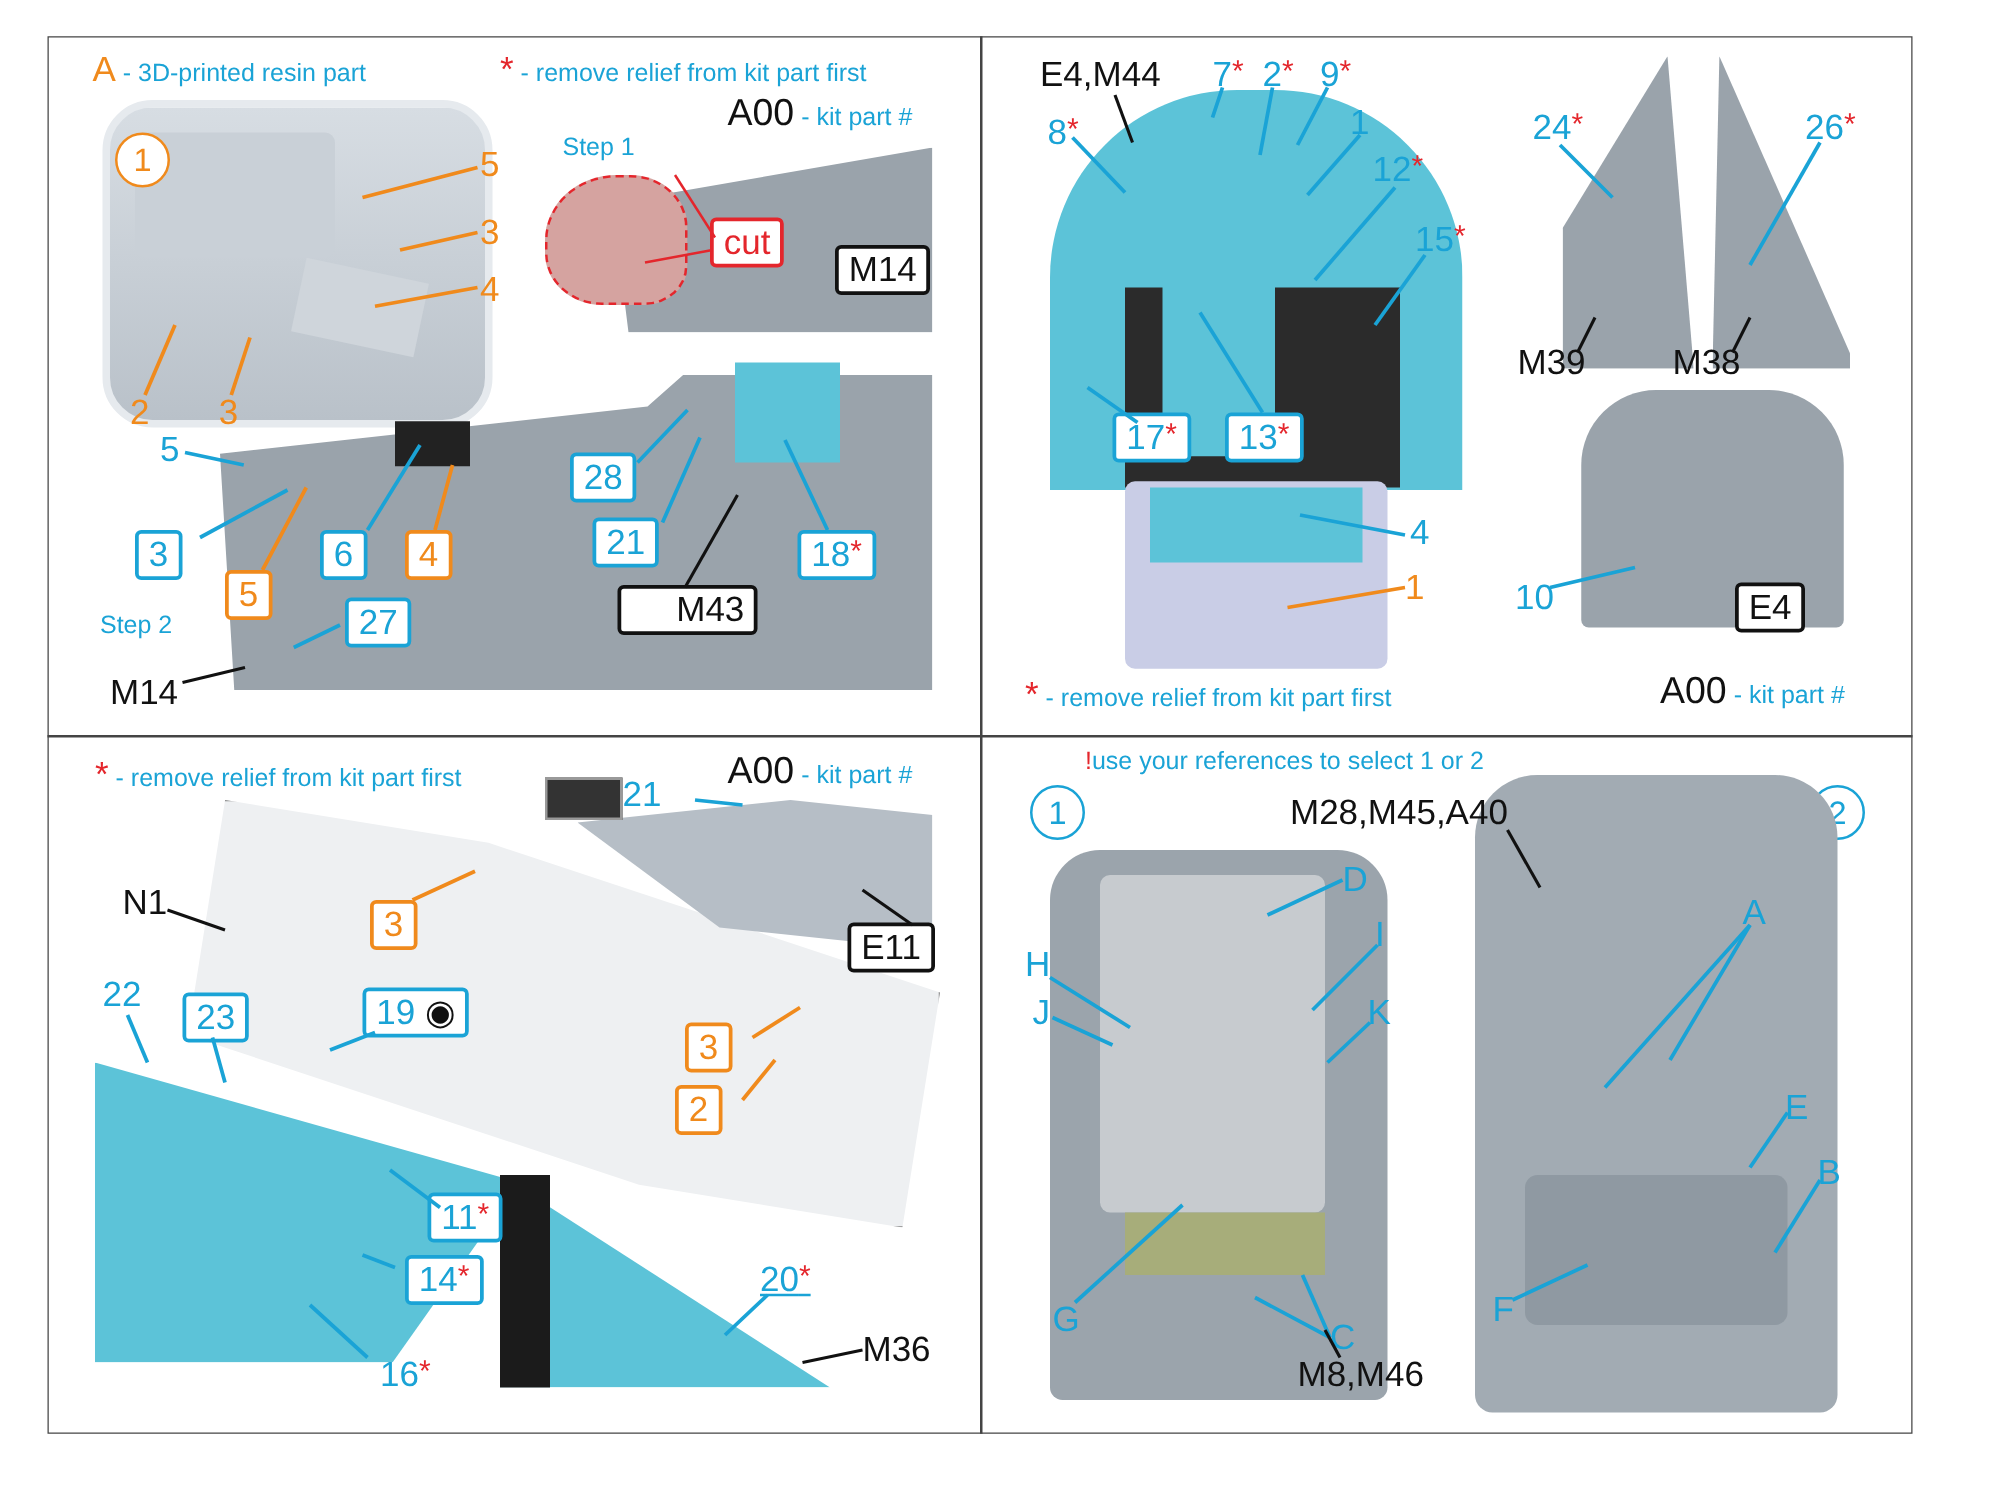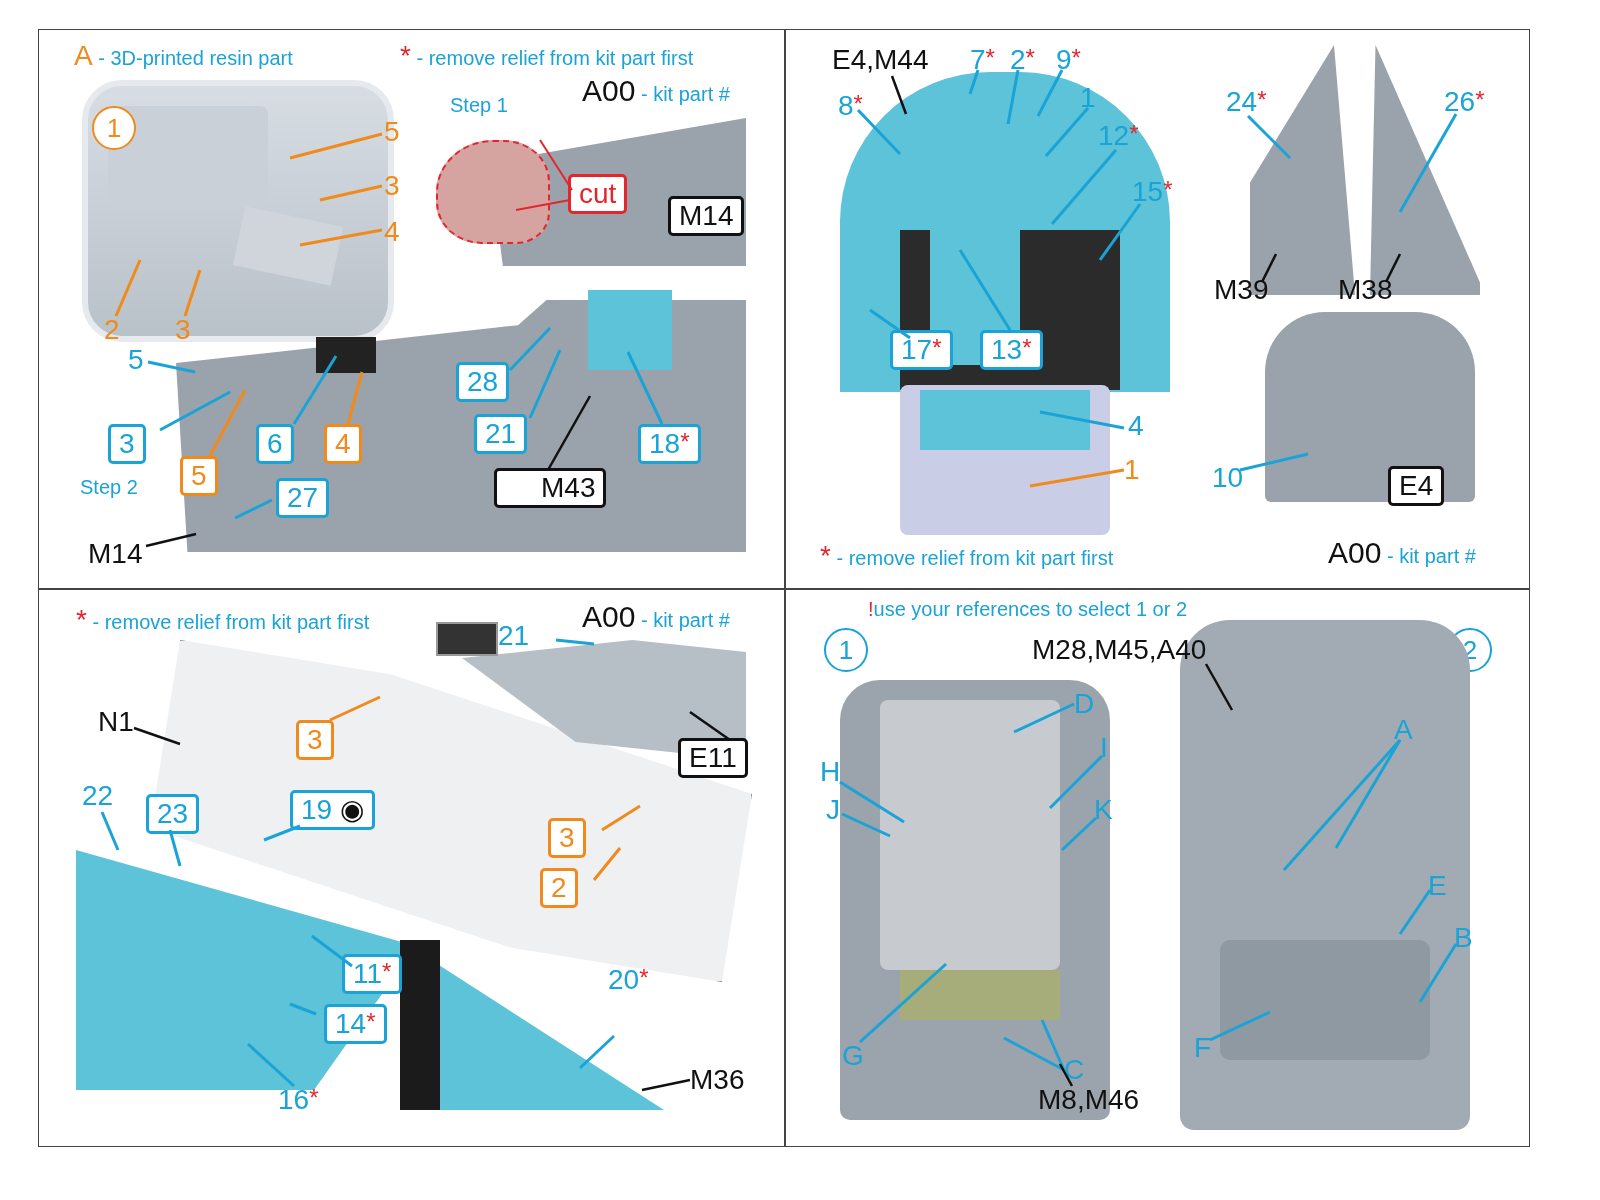--- a/index.html
+++ b/index.html
@@ -8,21 +8,21 @@
   .vdiv { position:absolute; left:784px; top:29px; width:1.5px; height:1118px; background:#444; }
   .hdiv { position:absolute; left:38px; top:588px; width:1492px; height:1.5px; background:#444; }
   .abs { position:absolute; }
   .txt-cyan { color:#1aa3d6; }
   .txt-orange { color:#f08a1c; }
   .txt-black { color:#111; }
   .txt-red { color:#e4262c; }
   .legend { font-size:20px; white-space:nowrap; }
   .legend .big { font-size:28px; }
   .kitnum { font-size:30px; color:#111; }
-  .step { font-size:20px; color:#1aa3d6; }
+  .step { font-size:20px; color:#1aa3d6;margin-top:13px; }
   .lbl { position:absolute; font-size:28px; line-height:1; white-space:nowrap; }
   .lbl .star { color:#e4262c; font-size:24px; vertical-align:top; }
   .box { position:absolute; background:#fff; border:3px solid #1aa3d6; border-radius:5px; font-size:28px; line-height:1; padding:3px 8px; color:#1aa3d6; white-space:nowrap; }
   .box.orange { border-color:#f08a1c; color:#f08a1c; }
   .box.black { border-color:#111; color:#111; }
   .box.red { border-color:#e4262c; color:#e4262c; }
   .box .star { color:#e4262c; font-size:24px; vertical-align:top; }
   .circle { position:absolute; border:2.5px solid #1aa3d6; border-radius:50%; width:40px; height:40px; text-align:center; line-height:40px; font-size:26px; color:#1aa3d6; }
   .circle.white { background:#fff; border-color:#f08a1c; color:#f08a1c; }
   svg.lines { position:absolute; left:0; top:0; pointer-events:none; }
@@ -146,23 +146,23 @@
   <div class="lbl txt-black" style="left:98px; top:708px;">N1</div>
   <div class="box orange" style="left:296px; top:720px;">3</div>
   <div class="box black" style="left:678px; top:738px;">E11</div>
   <div class="lbl txt-cyan" style="left:82px; top:782px;">22</div>
   <div class="box" style="left:146px; top:794px;">23</div>
   <div class="box" style="left:290px; top:790px;"><span>19</span> <span style="color:#111;">◉</span></div>
   <div class="box orange" style="left:548px; top:818px;">3</div>
   <div class="box orange" style="left:540px; top:868px;">2</div>
   <div class="box" style="left:342px; top:954px;"><span>11</span><span class="star">*</span></div>
   <div class="box" style="left:324px; top:1004px;"><span>14</span><span class="star">*</span></div>
-  <div class="lbl txt-cyan" style="left:608px; top:966px;"><span>20</span><span class="star">*</span></div>
+  <div class="lbl txt-cyan" style="left:608px; top:1010px;text-decoration:underline;"><span>20</span><span class="star">*</span></div>
   <div class="lbl txt-black" style="left:690px; top:1066px;">M36</div>
-  <div class="lbl txt-cyan" style="left:278px; top:1086px;"><span>16</span><span class="star">*</span></div>
+  <div class="lbl txt-cyan" style="left:304px; top:1086px;"><span>16</span><span class="star">*</span></div>
 </div>
 
 <div>
   <div class="abs legend" style="left:868px; top:598px;">
     <span class="txt-red">!</span><span class="txt-cyan">use your references to select 1 or 2</span>
   </div>
   <div class="circle" style="left:824px; top:628px;">1</div>
   <div class="circle" style="left:1448px; top:628px;">2</div>
 
   <div class="abs gray" style="left:840px; top:680px; width:270px; height:440px; border-radius:40px 40px 10px 10px; background:#9ba4ac;">

